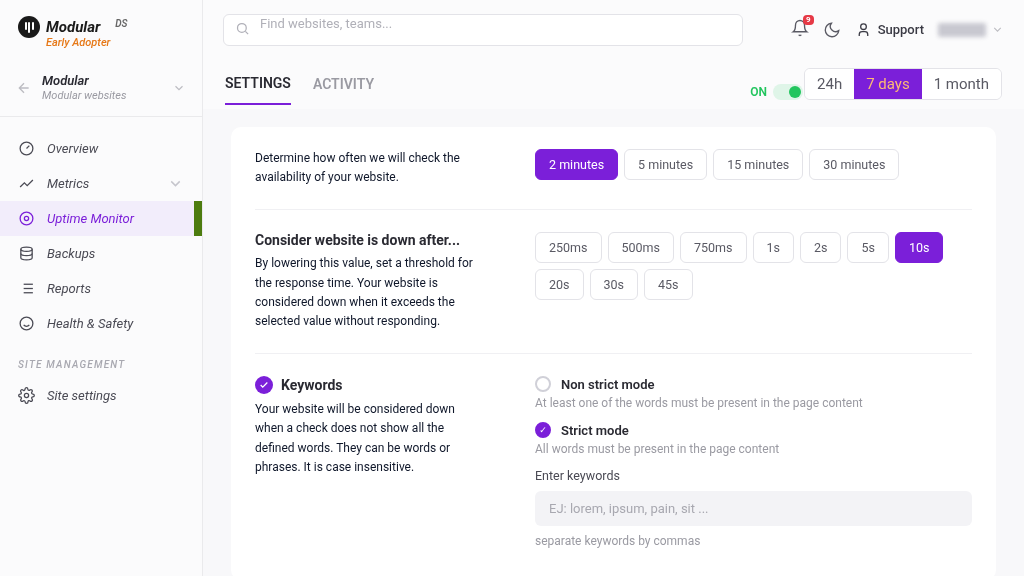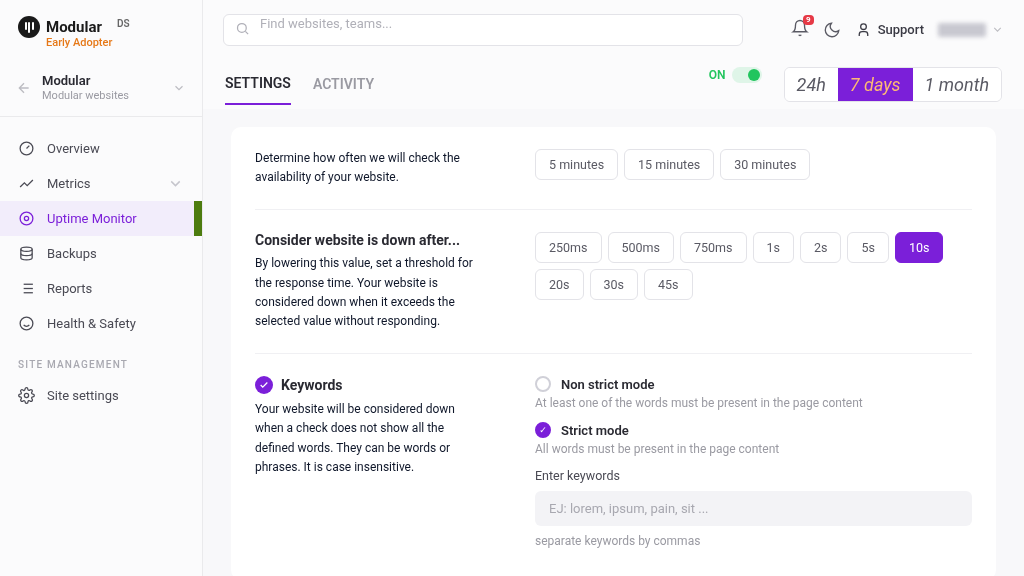--- a/index.html
+++ b/index.html
@@ -1,17 +1,17 @@
 <!DOCTYPE html>
 <html><head>
 <meta charset="utf-8">
 <style>
 * { margin: 0; padding: 0; box-sizing: border-box; font-family: -apple-system, BlinkMacSystemFont, 'Segoe UI', Roboto, sans-serif; }
 body { background: #f8f8fa; width: 1024px; height: 576px; overflow: hidden; display: flex; }
-.sidebar { width: 203px; background: #fbfbfc; border-right: 1px solid #eaeaec; display: flex; flex-direction: column; }
+.sidebar { width: 203px; background: #fbfbfc; border-right: 1px solid #eaeaec; display: flex; flex-direction: column; font-style: italic; }
 .logo-area { padding: 16px 18px 10px; }
 .logo-row { display: flex; align-items: center; gap: 6px; }
 .logo-circle { width: 22px; height: 22px; background: #1a1a1a; border-radius: 50%; display: flex; align-items: center; justify-content: center; }
 .logo-bars { display: flex; gap: 1.5px; }
 .logo-bar { width: 2px; background: #fff; border-radius: 1px; }
 .logo-text { font-weight: 700; font-size: 15px; color: #1a1a1a; }
 .logo-ds { font-size: 10px; font-weight: 600; color: #666; position: relative; top: -4px; margin-left: 9px; }
 .early-adopter { font-size: 11px; color: #e67817; font-weight: 500; margin-left: 28px; margin-top: -2px; }
 .site-select { padding: 14px 16px; display: flex; align-items: center; gap: 10px; border-bottom: 1px solid #eaeaec; }
 .back-icon { color: #bcbcc2; }
@@ -34,27 +34,27 @@
 .top-right { margin-left: auto; display: flex; align-items: center; gap: 14px; }
 .bell-wrap { position: relative; color: #5a5a64; cursor: pointer; }
 .badge { position: absolute; top: -4px; right: -5px; background: #e63946; color: #fff; font-size: 8px; font-weight: 700; padding: 1px 3px; border-radius: 4px; line-height: 1; }
 .moon { color: #5a5a64; cursor: pointer; }
 .support { display: flex; align-items: center; gap: 6px; color: #3a3a44; font-size: 13px; font-weight: 500; cursor: pointer; }
 .user-blur { width: 48px; height: 14px; background: #c8c8d0; border-radius: 2px; filter: blur(2px); }
 .user-chev { color: #bcbcc2; }
 .tabs-row { display: flex; align-items: center; padding: 0 22px; height: 50px; background: #fbfbfc; }
 .tab { font-size: 14px; font-weight: 600; color: #9a9aa2; padding: 12px 0; margin-right: 22px; cursor: pointer; }
 .tab.active { color: #2a2a32; border-bottom: 2px solid #7b1fd9; }
-.tabs-right { margin-left: auto; display: flex; align-items: flex-start; gap: 22px; }
+.tabs-right { margin-left: auto; display: flex; align-items: flex-end; gap: 1px; }
 .on-toggle { display: flex; align-items: center; gap: 6px; }
 .on-label { font-size: 12px; font-weight: 600; color: #22c55e; }
 .toggle-sw { width: 30px; height: 16px; background: #dff5e8; border-radius: 8px; position: relative; cursor: pointer; }
 .toggle-knob { width: 12px; height: 12px; background: #22c55e; border-radius: 50%; position: absolute; top: 2px; right: 2px; }
 .range-seg { display: flex; border: 1px solid #e3e3e8; border-radius: 6px; overflow: hidden; }
-.range-btn { padding: 6px 12px; font-size: 18px; color: #5a5a64; background: #fff; border: none; cursor: pointer; font-style: italic; }
+.range-btn { padding: 6px 12px; font-size: 15px; color: #5a5a64; background: #fff; border: none; cursor: pointer; }
 .range-btn.active { background: #7b1fd9; color: #fdba74; }
 .content { flex: 1; overflow-y: auto; padding: 18px 28px; }
 .card { background: #fff; border-radius: 10px; padding: 0 24px; }
 .setting-row { display: flex; padding: 22px 0; border-bottom: 1px solid #f0f0f3; gap: 50px; }
 .setting-row:last-child { border-bottom: none; }
 .setting-left { flex: 0 0 230px; }
 .setting-title { font-size: 14px; font-weight: 700; color: #2a2a32; margin-bottom: 6px; display: flex; align-items: center; gap: 8px; }
 .setting-desc { font-size: 12px; color: #0f172a; line-height: 1.6; }
 .setting-right { flex: 1; }
 .pill-group { display: flex; gap: 6px; flex-wrap: wrap; }
@@ -224,20 +224,21 @@
 
   <div class="content">
     <div class="card">
 
       <div class="setting-row">
         <div class="setting-left">
           <div class="setting-desc">Determine how often we will check the availability of your website.</div>
         </div>
         <div class="setting-right">
           <div class="pill-group">
+            <button class="pill active">2 minutes</button>
             <button class="pill">5 minutes</button>
             <button class="pill">15 minutes</button>
             <button class="pill">30 minutes</button>
           </div>
         </div>
       </div>
 
       <div class="setting-row">
         <div class="setting-left">
           <div class="setting-title">Consider website is down after...</div>

